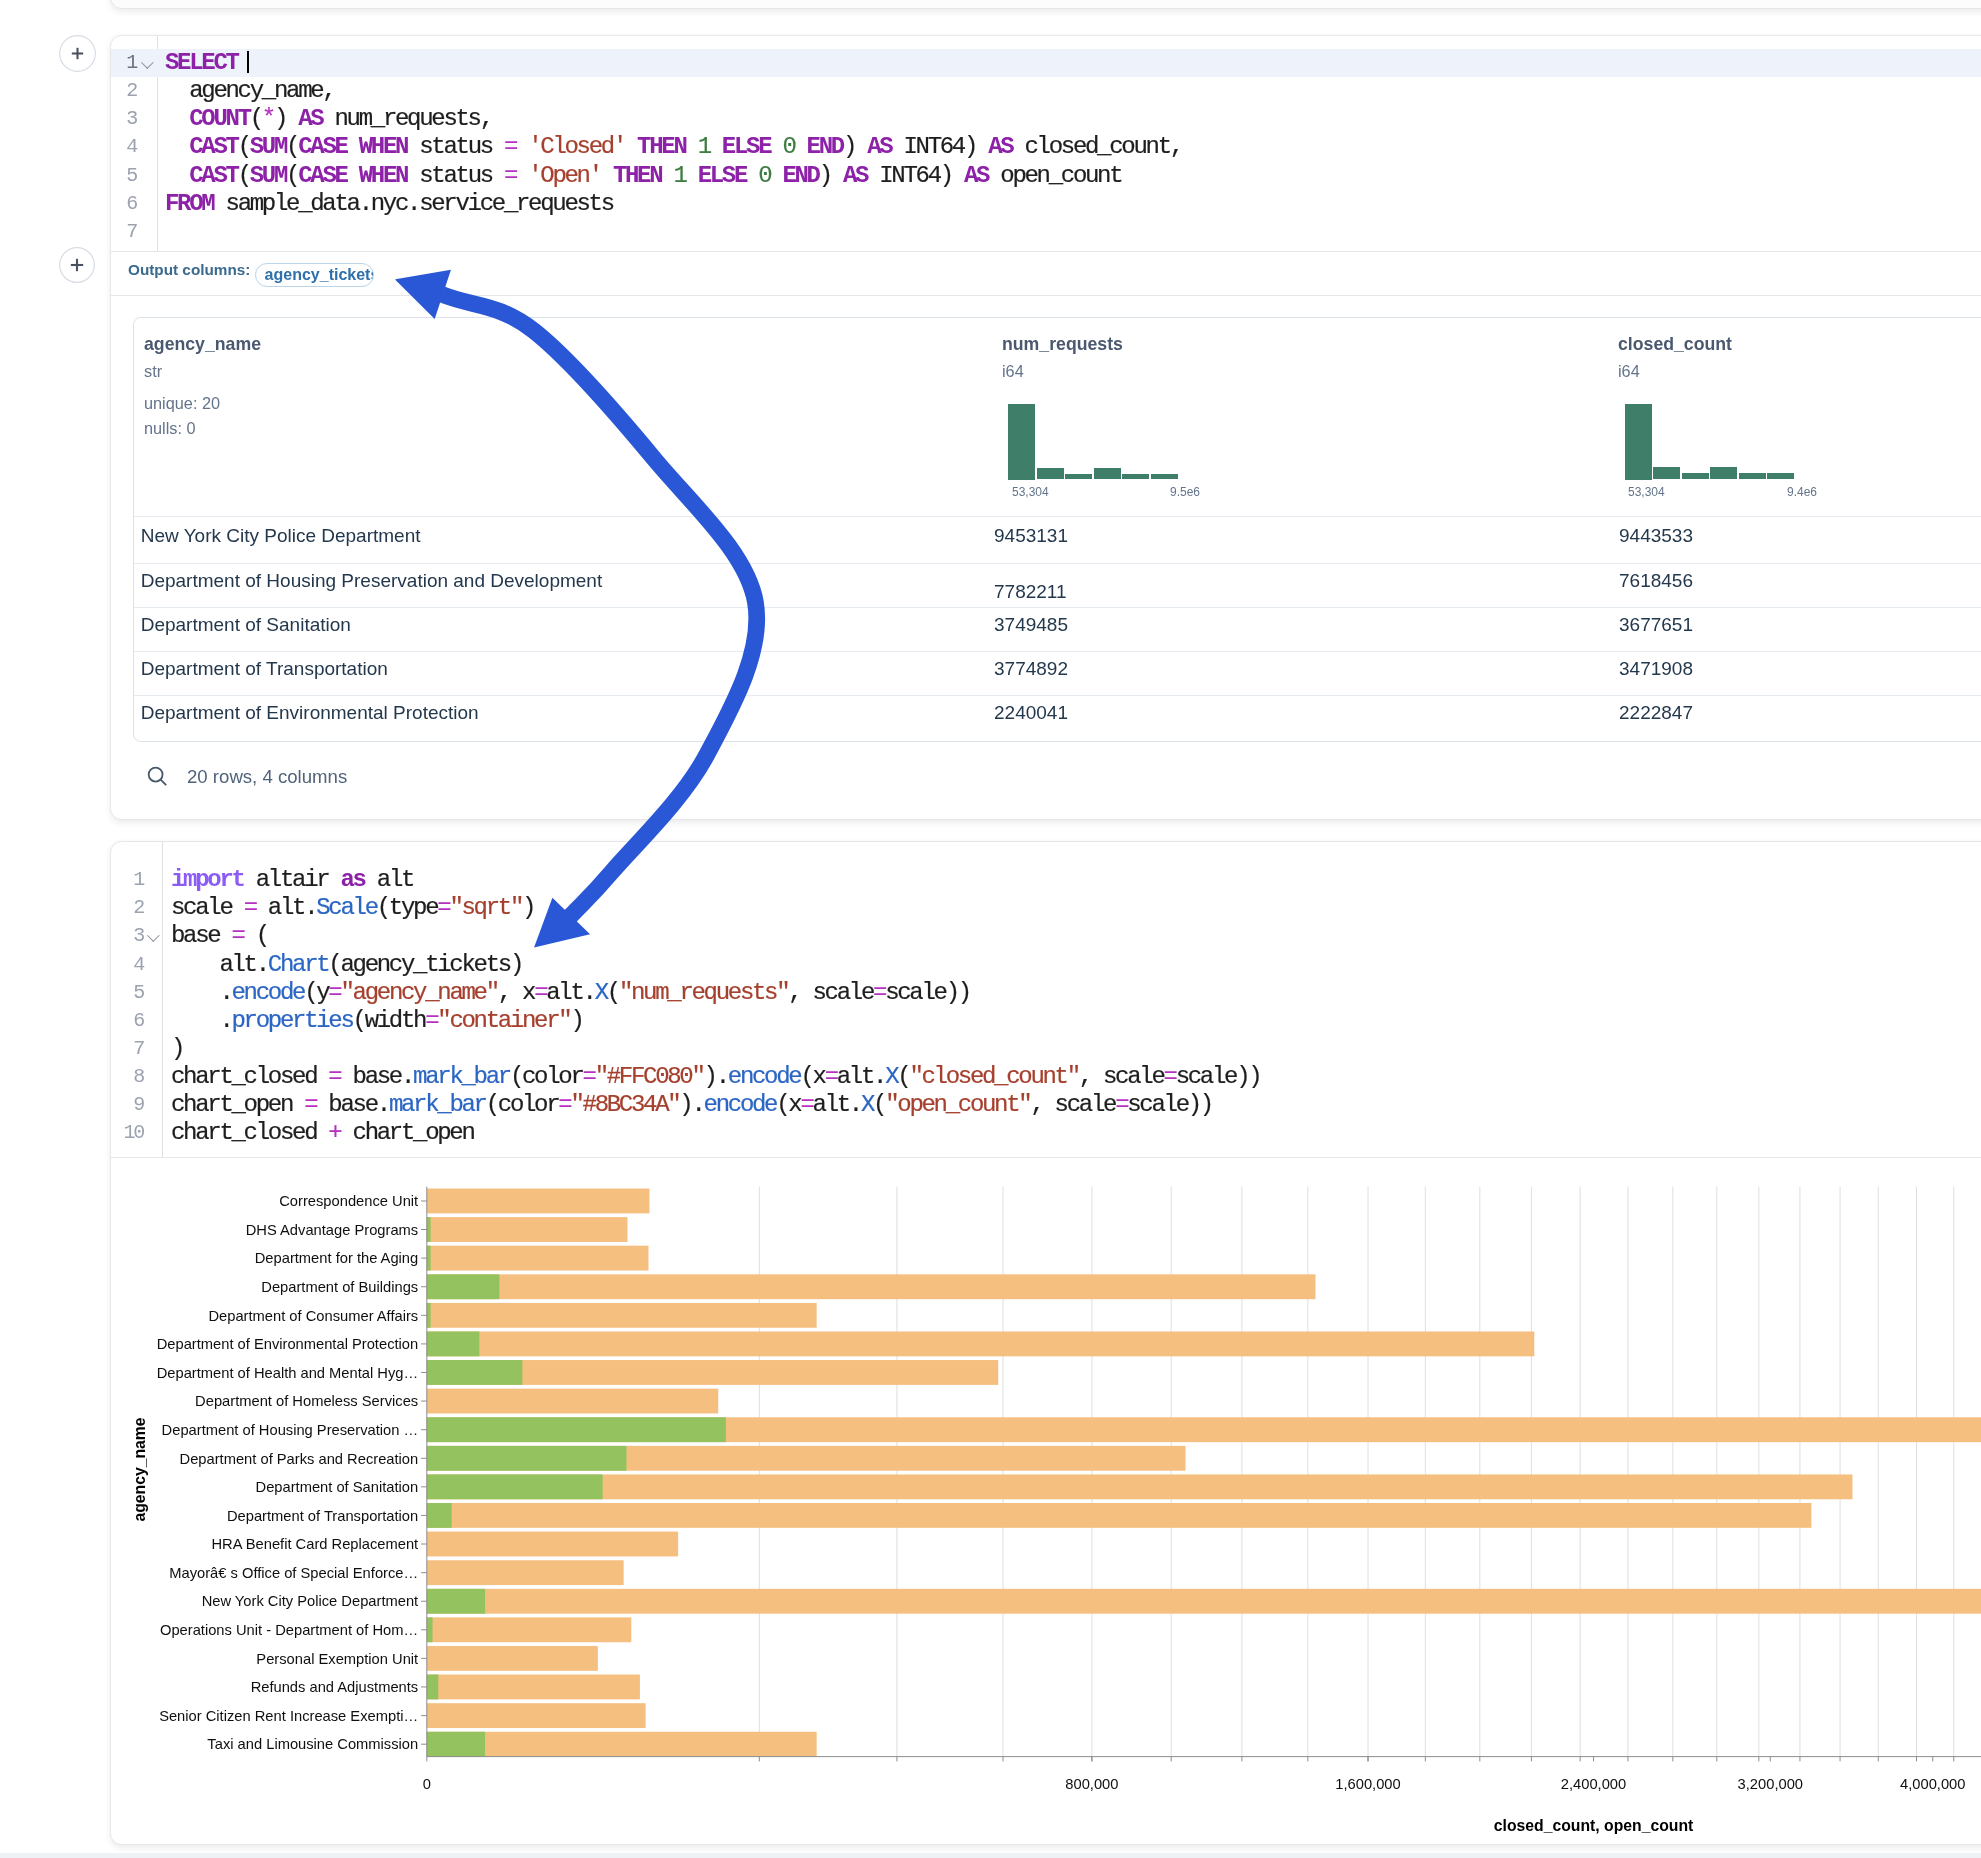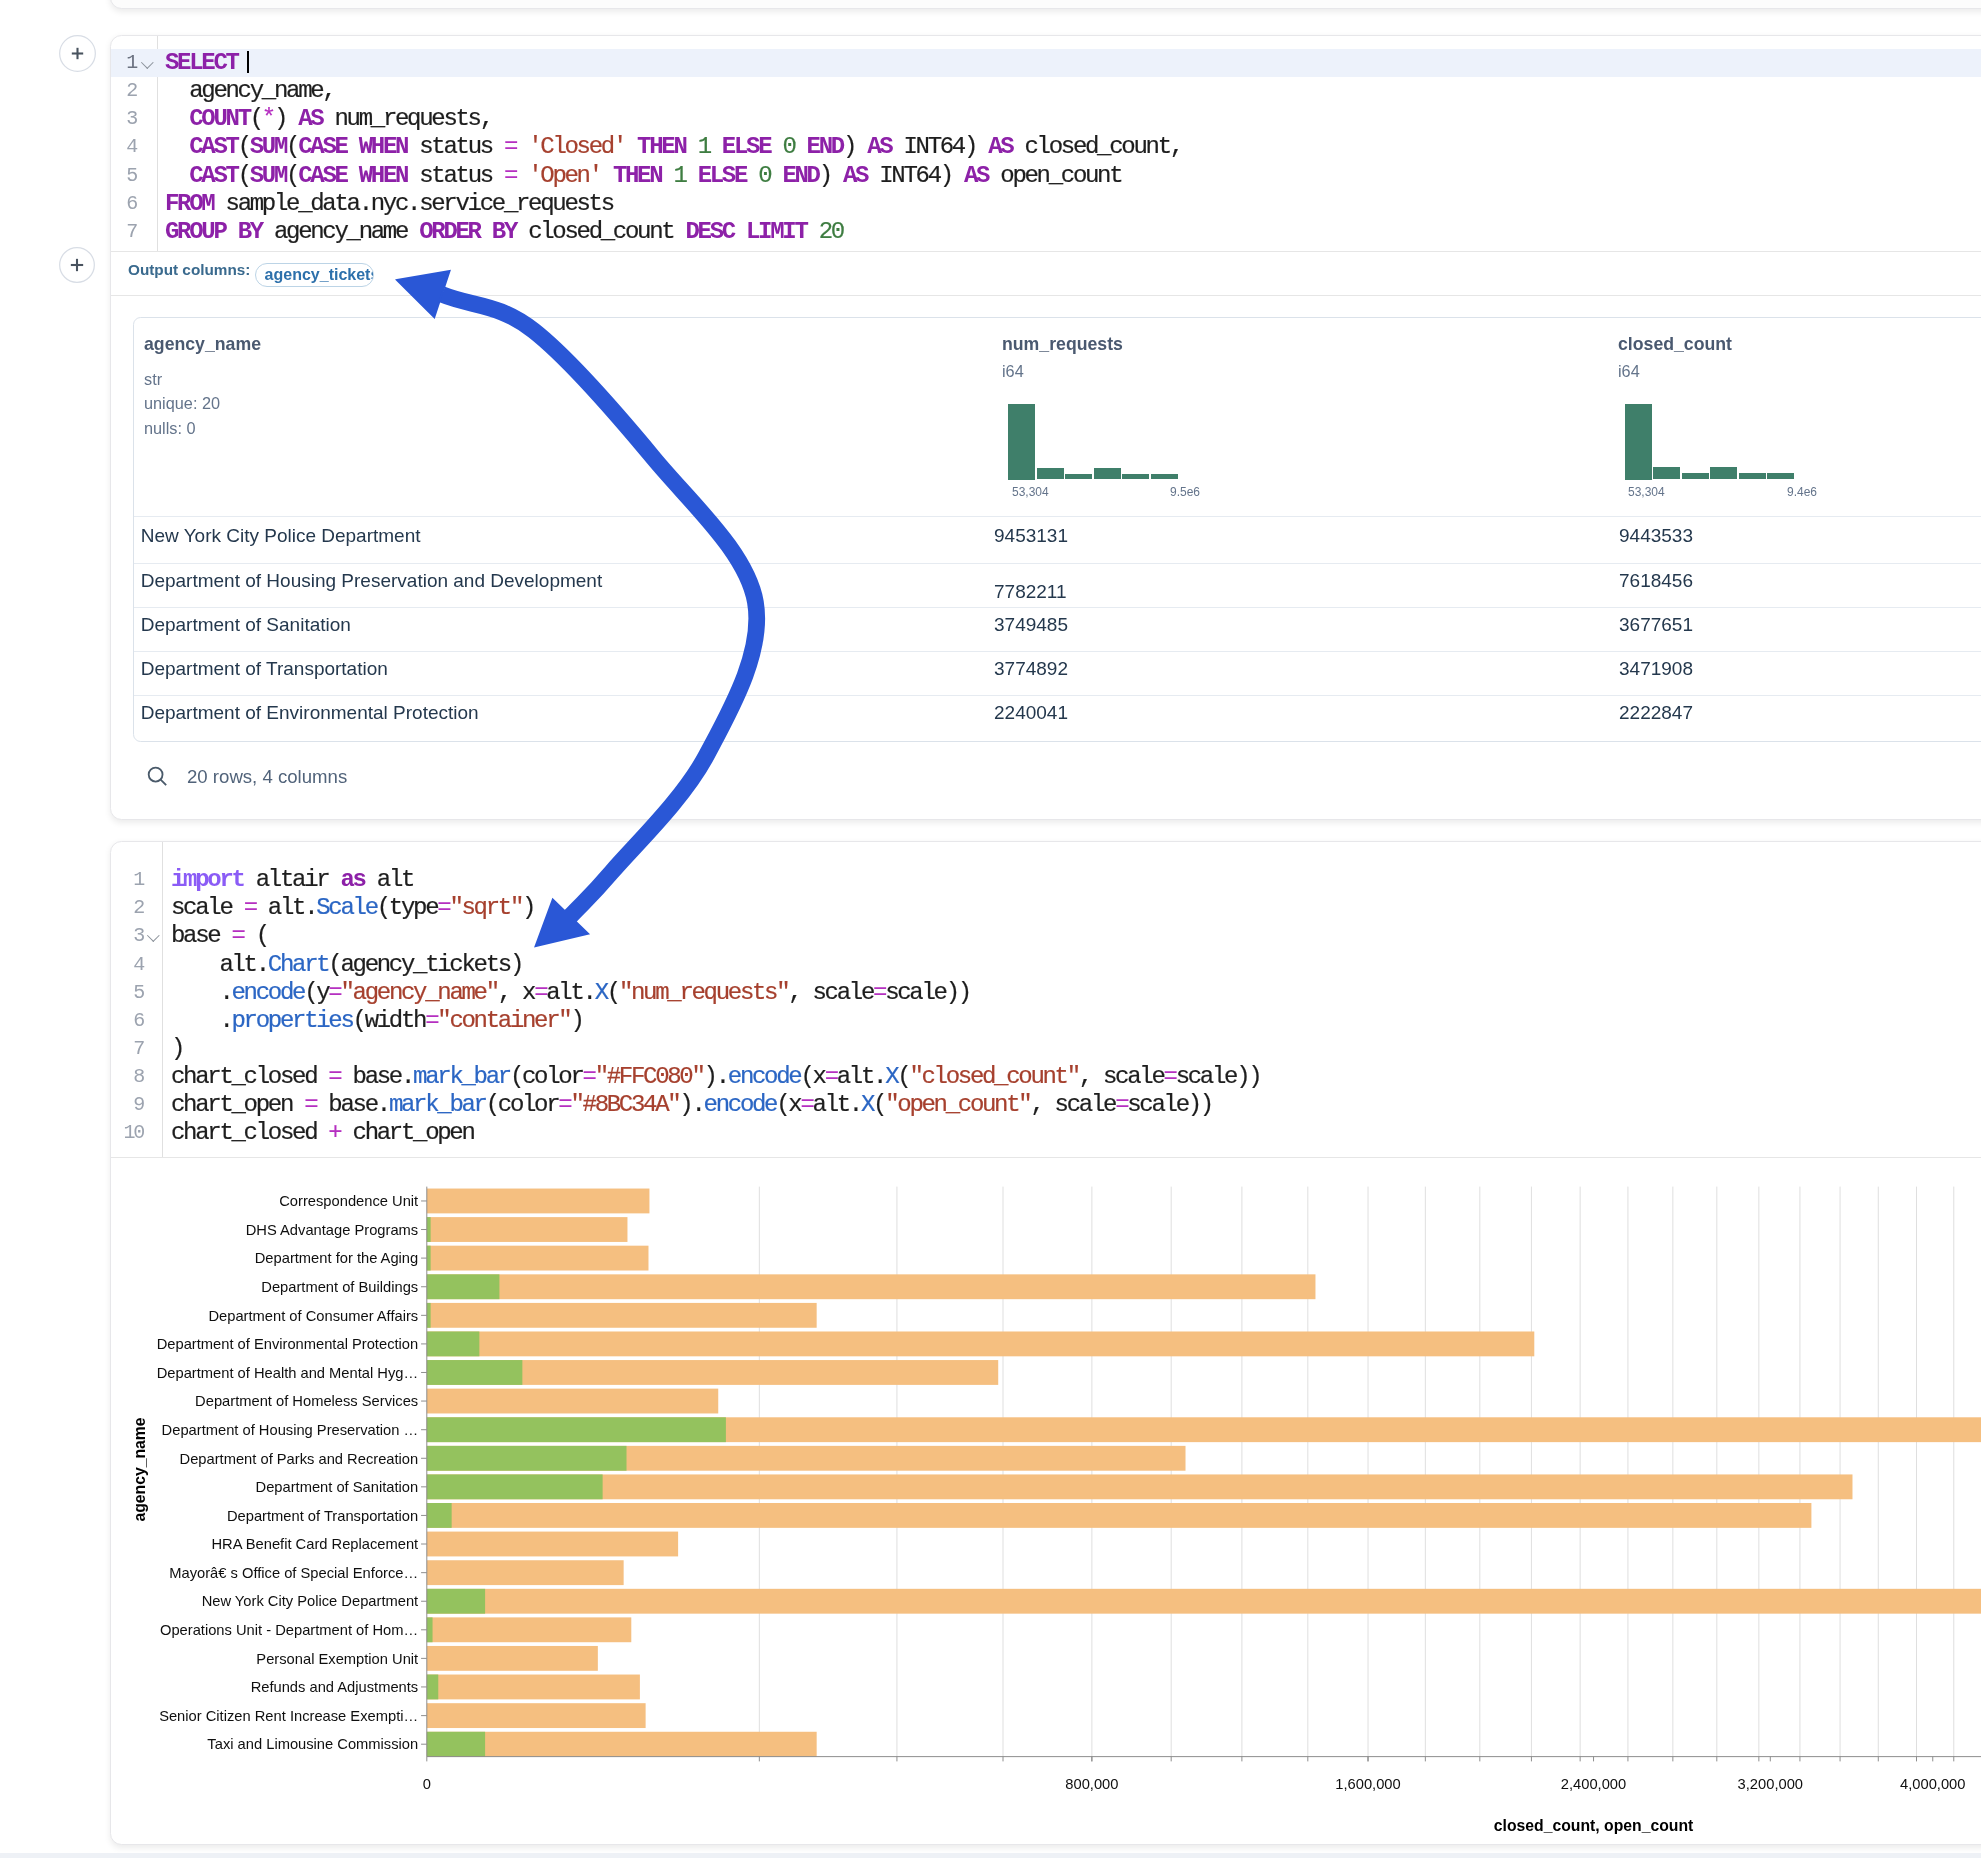--- a/index.html
+++ b/index.html
@@ -48,29 +48,28 @@
 <div class="cl" style="top:41px;left:54px">  agency_name,</div>
 <div class="gut" style="top:69px;width:25px;color:#9ca3af">3</div>
 <div class="cl" style="top:69px;left:54px">  <b style="color:#8d21a8">COUNT</b>(<span style="color:#b52fc0">*</span>) <b style="color:#8d21a8">AS</b> num_requests,</div>
 <div class="gut" style="top:97px;width:25px;color:#9ca3af">4</div>
 <div class="cl" style="top:97px;left:54px">  <b style="color:#8d21a8">CAST</b>(<b style="color:#8d21a8">SUM</b>(<b style="color:#8d21a8">CASE</b> <b style="color:#8d21a8">WHEN</b> status <span style="color:#b52fc0">=</span> <span style="color:#a6402e">'Closed'</span> <b style="color:#8d21a8">THEN</b> <span style="color:#3e7d41">1</span> <b style="color:#8d21a8">ELSE</b> <span style="color:#3e7d41">0</span> <b style="color:#8d21a8">END</b>) <b style="color:#8d21a8">AS</b> INT64) <b style="color:#8d21a8">AS</b> closed_count,</div>
 <div class="gut" style="top:126px;width:25px;color:#9ca3af">5</div>
 <div class="cl" style="top:126px;left:54px">  <b style="color:#8d21a8">CAST</b>(<b style="color:#8d21a8">SUM</b>(<b style="color:#8d21a8">CASE</b> <b style="color:#8d21a8">WHEN</b> status <span style="color:#b52fc0">=</span> <span style="color:#a6402e">'Open'</span> <b style="color:#8d21a8">THEN</b> <span style="color:#3e7d41">1</span> <b style="color:#8d21a8">ELSE</b> <span style="color:#3e7d41">0</span> <b style="color:#8d21a8">END</b>) <b style="color:#8d21a8">AS</b> INT64) <b style="color:#8d21a8">AS</b> open_count</div>
 <div class="gut" style="top:154px;width:25px;color:#9ca3af">6</div>
 <div class="cl" style="top:154px;left:54px"><b style="color:#8d21a8">FROM</b> sample_data.nyc.service_requests</div>
 <div class="gut" style="top:182px;width:25px;color:#9ca3af">7</div>
-<div class="cl" style="top:182px;left:54px"><b style="color:#8d21a8">GROUP</b> <b style="color:#8d21a8">BY</b> agency_name <b style="color:#8d21a8">ORDER</b> <b style="color:#8d21a8">BY</b> closed_count <b style="color:#8d21a8">DESC</b> <b style="color:#8d21a8">LIMIT</b> <span style="color:#3e7d41">20</span></div>
   <div class="sep" style="top:215px;"></div>
   <div class="abs" style="left:17px;top:225px;font-weight:bold;font-size:15.3px;color:#3a6a8e;">Output columns: </div>
   <div class="abs" style="left:144px;top:227px;width:119px;height:24px;border:1.4px solid #bcd4e6;border-radius:12.4px;overflow:hidden;font-weight:bold;font-size:16px;color:#2d70ab;line-height:22px;padding-left:8.6px;white-space:nowrap;">agency_tickets</div>
   <div class="sep" style="top:259px;"></div>
 
   <div class="abs" style="left:22px;top:281px;right:-9.6px;height:425px;border:1px solid #dbe2ea;border-radius:7.6px;overflow:hidden;">
     <div class="th" style="left:10px;top:16.3px;">agency_name</div>
-    <div class="ts" style="left:10px;top:52px;">str</div>
+    <div class="ts" style="left:10px;top:44px;">str</div>
     <div class="ts" style="left:10px;top:76px;">unique: 20</div>
     <div class="ts" style="left:10px;top:101px;">nulls: 0</div>
     <div class="th" style="left:868px;top:16.3px;">num_requests</div>
     <div class="ts" style="left:868px;top:44px;">i64</div>
     <div class="th" style="left:1484px;top:16.3px;">closed_count</div>
     <div class="ts" style="left:1484px;top:44px;">i64</div>
     <div class="hb" style="left:874px;top:86px;width:27px;height:76px"></div>
       <div class="hb" style="left:903px;top:150px;width:27px;height:11px"></div>
       <div class="hb" style="left:931px;top:156px;width:27px;height:5px"></div>
       <div class="hb" style="left:960px;top:150px;width:27px;height:10.8px"></div>

